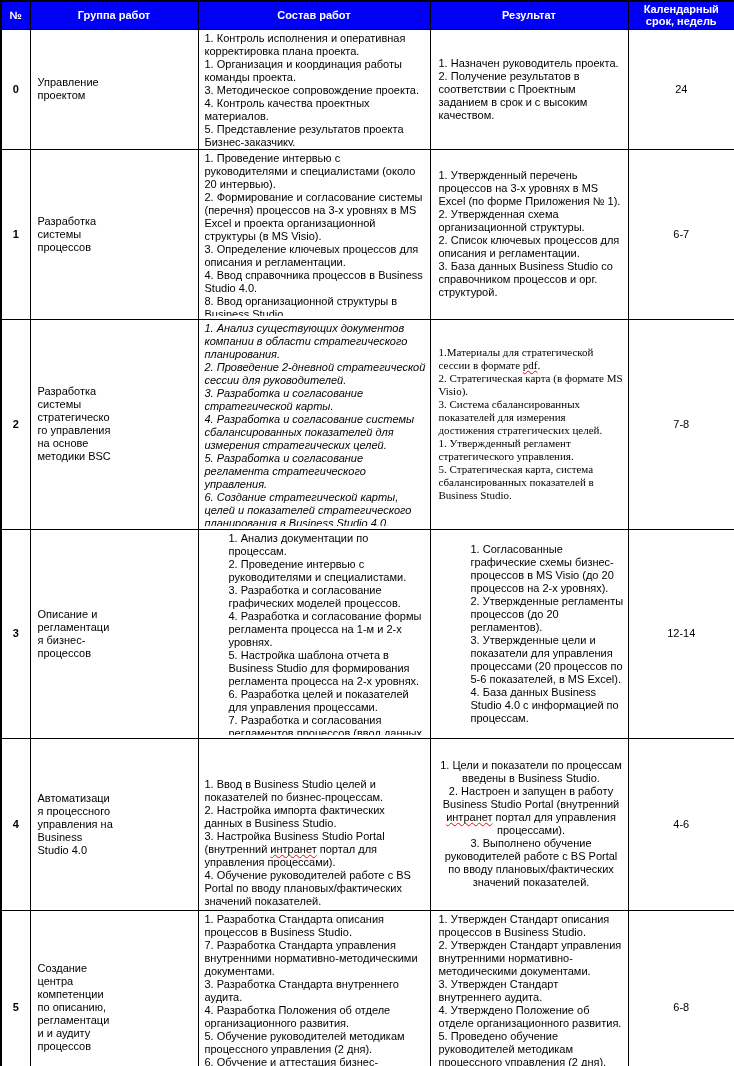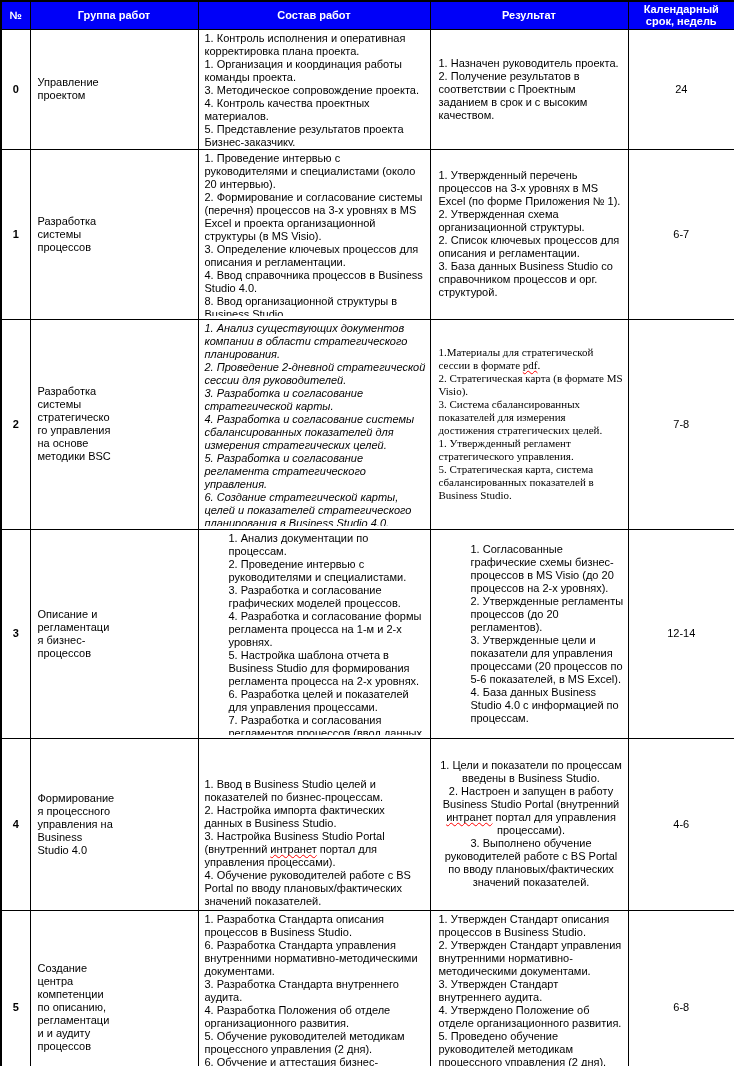--- a/index.html
+++ b/index.html
@@ -159,21 +159,21 @@
               <div class="cell-line">2. Утвержденные регламенты процессов (до 20 регламентов).</div>
               <div class="cell-line">3. Утвержденные цели и показатели для управления процессами (20 процессов по 5-6 показателей, в MS Excel).</div>
               <div class="cell-line">4. База данных Business Studio 4.0 с информацией по процессам.</div>
             </div>
           </td>
           <td class="weeks">12-14</td>
         </tr>
         <tr style="height: 138px;">
           <td class="num">4</td>
           <td class="group">
-            <div class="gline">Формирование</div>
+            <div class="gline">Автоматизаци</div>
             <div class="gline">я процессного</div>
             <div class="gline">управления на</div>
             <div class="gline">Business</div>
             <div class="gline">Studio 4.0</div>
           </td>
           <td class="works">
             <div class="cellwrap" style="max-height: 134px; margin-top: 37px;">
               <div class="cell-line">1. Ввод в Business Studio целей и показателей по бизнес-процессам.</div>
               <div class="cell-line">2. Настройка импорта фактических данных в Business Studio.</div>
               <div class="cell-line">3. Настройка Business Studio Portal (внутренний <span class="wavy">интранет</span> портал для управления процессами).</div>
@@ -196,21 +196,21 @@
             <div class="gline">центра</div>
             <div class="gline">компетенции</div>
             <div class="gline">по описанию,</div>
             <div class="gline">регламентаци</div>
             <div class="gline">и и аудиту</div>
             <div class="gline">процессов</div>
           </td>
           <td class="works">
             <div class="cellwrap" style="max-height: 191px;">
               <div class="cell-line">1. Разработка Стандарта описания процессов в Business Studio.</div>
-              <div class="cell-line">6. Разработка Стандарта управления внутренними нормативно-методическими документами.</div>
+              <div class="cell-line">7. Разработка Стандарта управления внутренними нормативно-методическими документами.</div>
               <div class="cell-line">3. Разработка Стандарта внутреннего аудита.</div>
               <div class="cell-line">4. Разработка Положения об отделе организационного развития.</div>
               <div class="cell-line">5. Обучение руководителей методикам процессного управления (2 дня).</div>
               <div class="cell-line">6. Обучение и аттестация бизнес-аналитиков по методикам описания и регламентации процессов в Business</div>
             </div>
           </td>
           <td class="results top">
             <div class="cellwrap" style="max-height: 191px;">
               <div class="cell-line">1. Утвержден Стандарт описания процессов в Business Studio.</div>
               <div class="cell-line">2. Утвержден Стандарт управления внутренними нормативно-методическими документами.</div>

